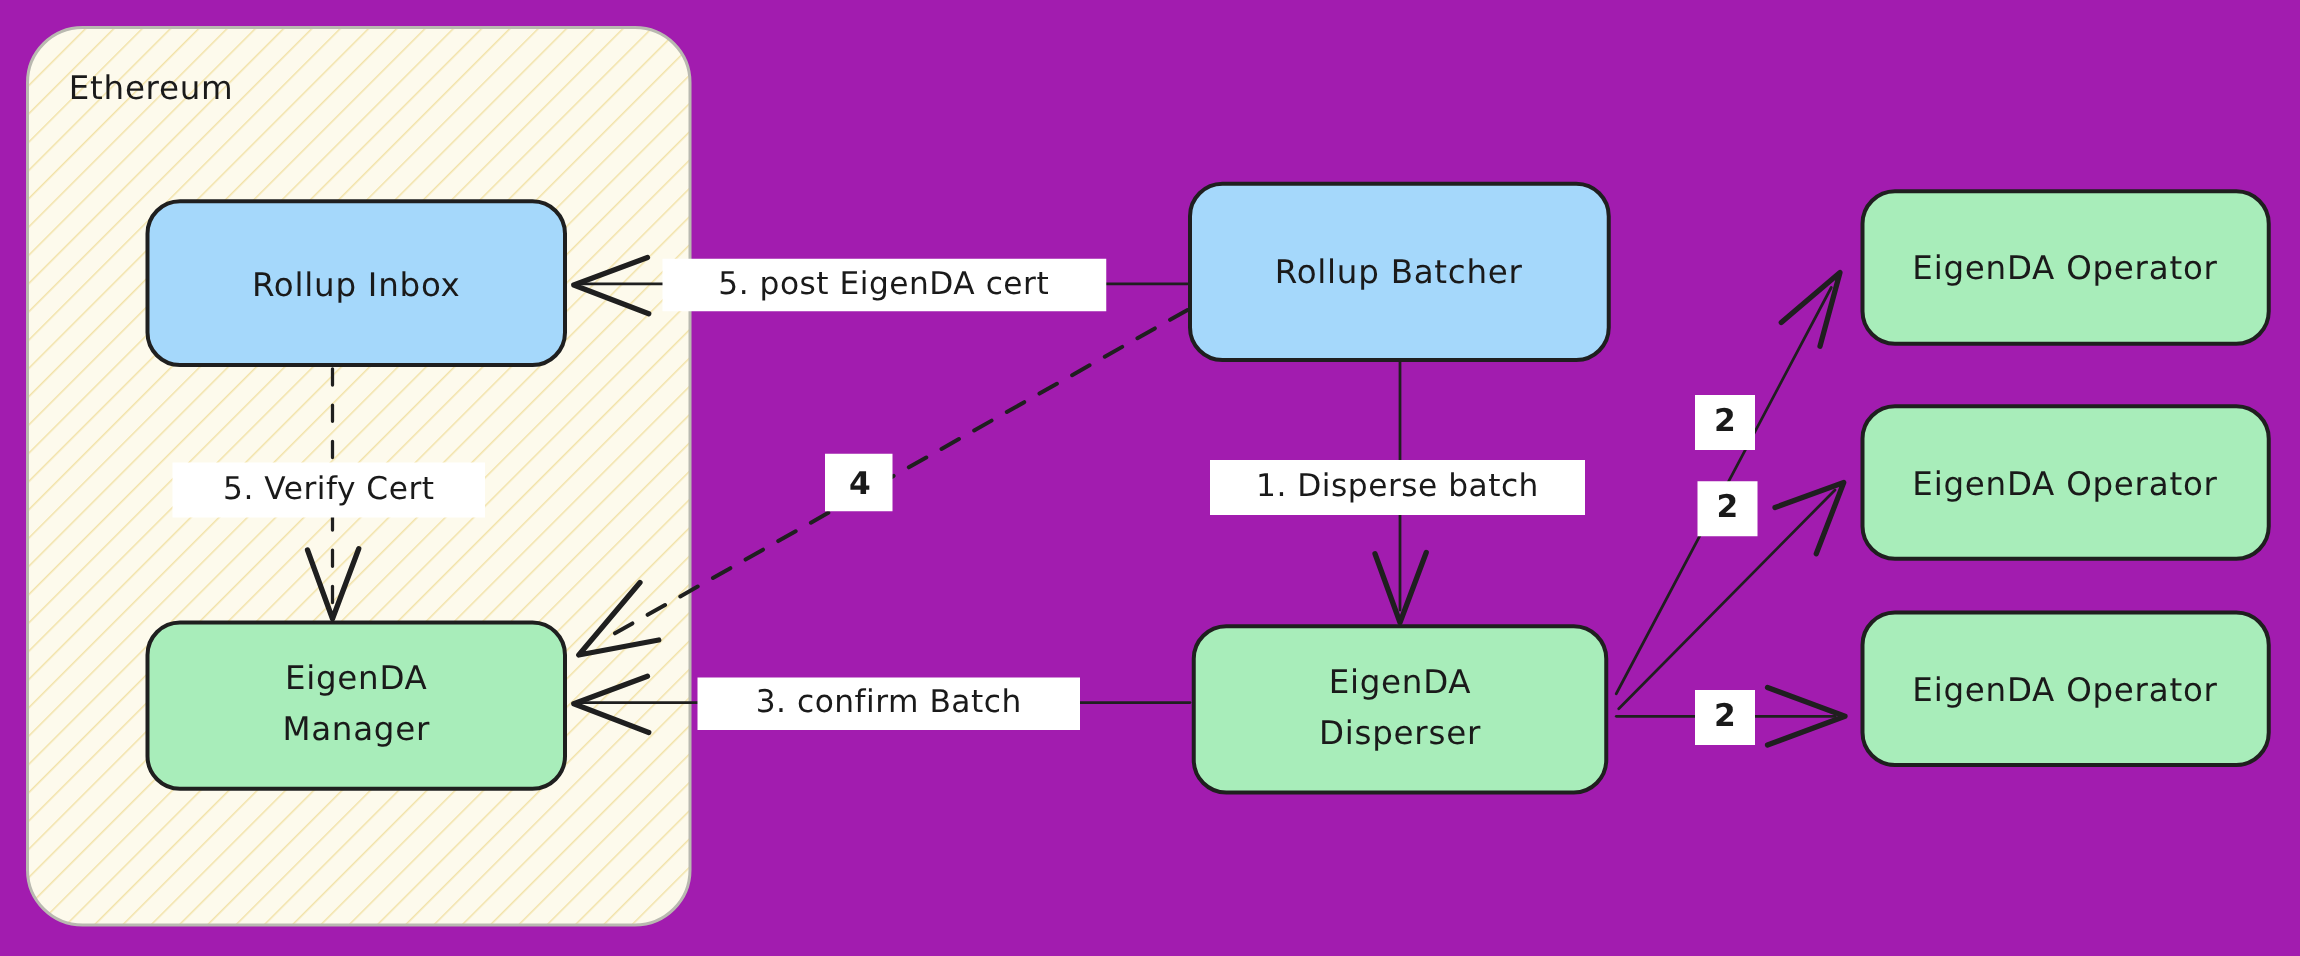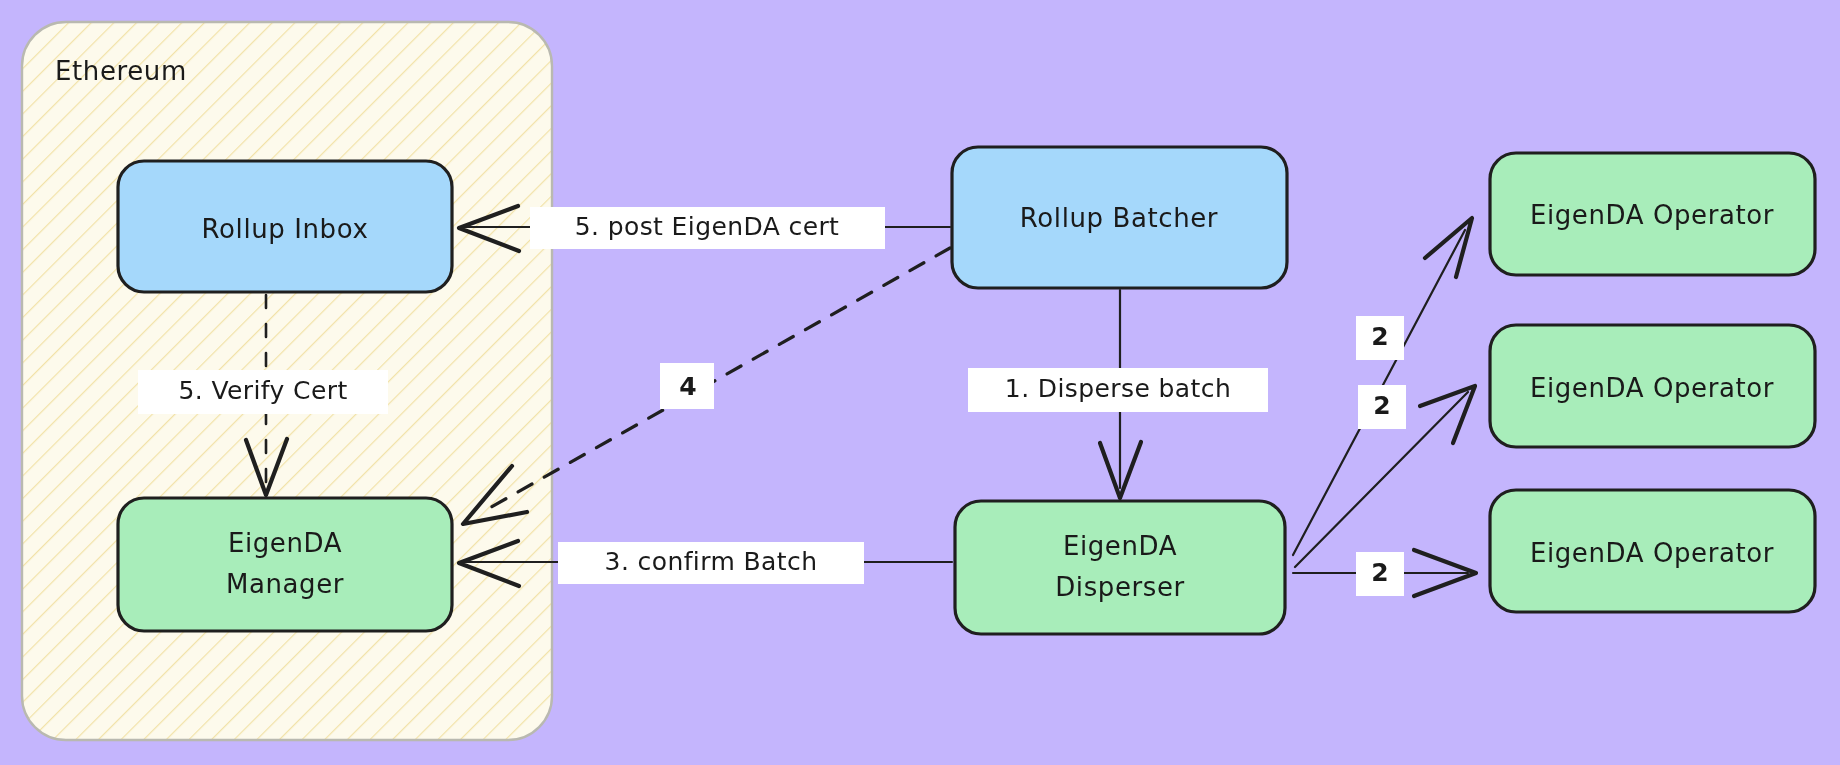--- a/index.html
+++ b/index.html
@@ -10,21 +10,21 @@
   body {
     width: 1840px;
     height: 765px;
     font-family: "DejaVu Sans", sans-serif;
     overflow: hidden;
   }
   #diagram-root {
     position: relative;
     width: 1840px;
     height: 765px;
-    background: #c4b5fd;
+    background: #a21caf;
   }
   svg.canvas {
     position: absolute;
     left: 0;
     top: 0;
     width: 1840px;
     height: 765px;
   }
   .node-label {
     font-family: "DejaVu Sans", sans-serif;

